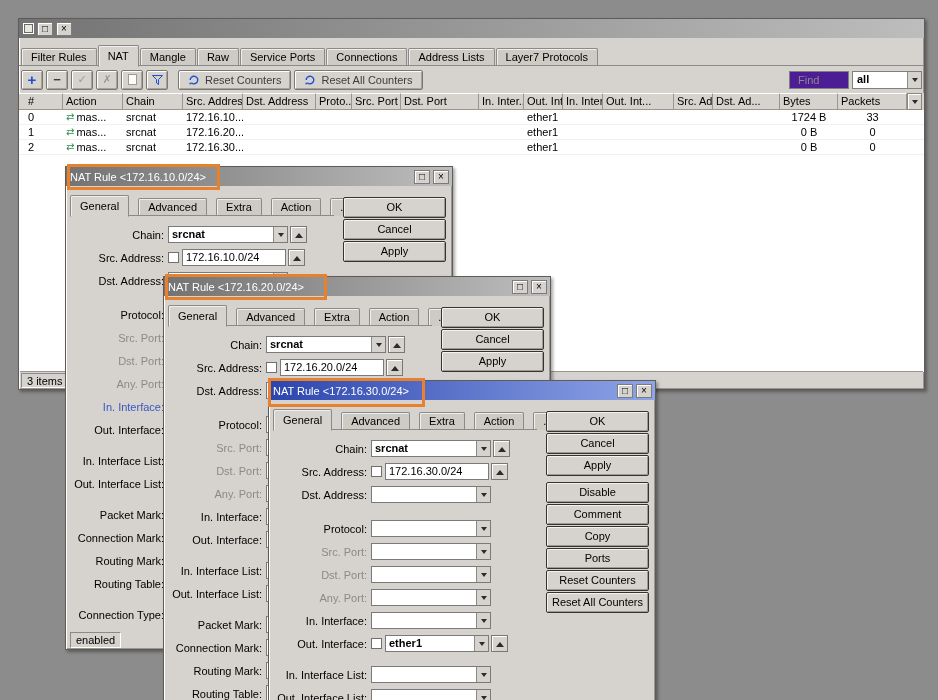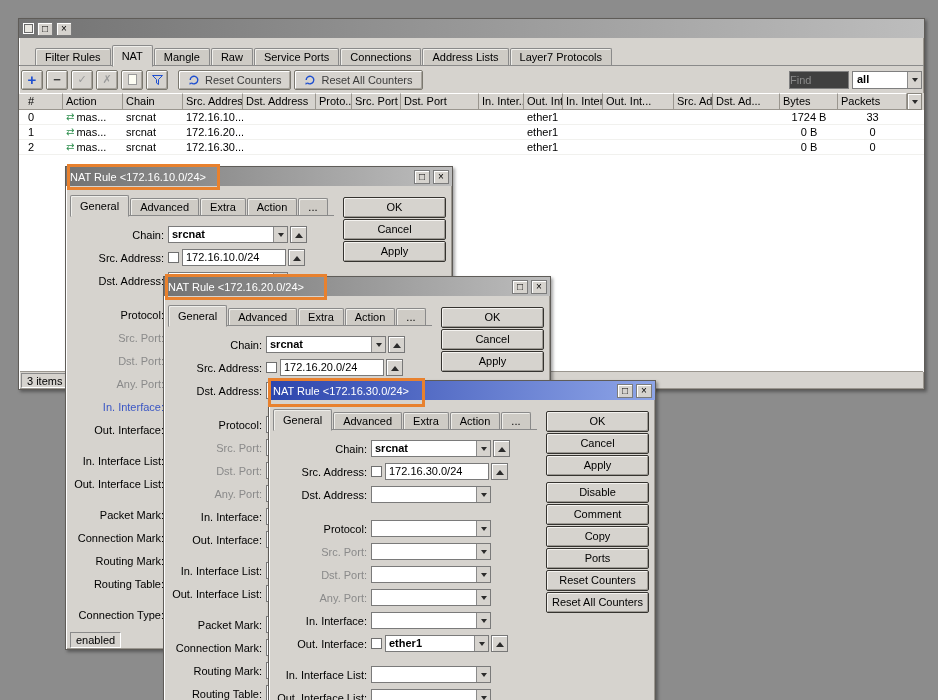--- a/index.html
+++ b/index.html
@@ -12,40 +12,40 @@
 
   .titlebar { height:19px; display:flex; align-items:center; gap:3px; padding:0 3px 0 4px; color:#fff; position:relative; }
   .titlebar.inactive { background:linear-gradient(90deg,#737373,#bdbdbd); }
   .titlebar.active   { background:linear-gradient(90deg,#2c45ad,#8ea5e8); }
   .title-text { flex:1; white-space:nowrap; overflow:hidden; }
   .winbtn { width:16px; height:14px; flex:none; background:#d6d3ce; color:#000; border:1px solid #7b7b7b;
             box-shadow: inset 1px 1px 0 #fff; font-size:10px; line-height:11px; text-align:center; cursor:default; }
   .app-icon { width:11px; height:11px; flex:none; background:#e8e6e0; border:1px solid #fff; box-shadow:0 0 0 1px #6a6a6a inset; }
 
   
-  .tabbar { position:relative; display:flex; align-items:flex-end; padding:0 16px; height:22px; }
+  .tabbar { position:relative; display:flex; align-items:flex-end; padding:0 2px; height:22px; }
   .tabbar::after { content:""; position:absolute; left:0; right:0; bottom:0; height:1px; background:#8a8a8a; }
   .tab { position:relative; height:18px; padding:2px 9px; background:#cecbc5; border:1px solid #8a8a8a; border-bottom:none;
          border-radius:2px 2px 0 0; margin-right:1px; line-height:13px; white-space:nowrap; box-shadow: inset 1px 1px 0 #efeeea; }
   .tab.active { height:22px; line-height:16px; background:#d6d3ce; z-index:2; margin-bottom:-1px; border-bottom:1px solid #d6d3ce; }
   .main-tabs { margin-top:6px; }
 
   
   .toolbar { display:flex; align-items:center; gap:3px; padding:3px 2px; height:27px; }
   .tbtn { height:20px; min-width:22px; flex:none; background:#d6d3ce; border:1px solid #7b786f;
           box-shadow: inset 1px 1px 0 #fff, inset -1px -1px 0 #a6a29b; border-radius:2px;
           display:flex; align-items:center; justify-content:center; gap:5px; }
   .tbtn.wide { padding:0 9px; color:#3c3c3c; }
   .tsep { width:4px; flex:none; }
   .tspacer { flex:1; }
   .g-add { color:#1e4fd0; font-weight:bold; font-size:15px; line-height:12px; }
   .g-rem { color:#3c3c3c; font-weight:bold; font-size:13px; }
   .g-chk, .g-x { color:#9a9a9a; font-size:11px; }
   .note { width:9px; height:11px; background:#fdfdf3; border:1px solid #9a9a9a; }
-  .tfield { height:18px; width:60px; flex:none; background:#404040; border:1px solid #7f7f7f; display:flex; align-items:center; padding:0 0; }
+  .tfield { height:18px; width:60px; flex:none; background:#4c1d95; border:1px solid #7f7f7f; display:flex; align-items:center; padding:0 8px; }
   .ph { color:#8a8a8a; }
   .tcombo { height:18px; width:70px; flex:none; background:#fff; border:1px solid #7f7f7f; display:flex; align-items:stretch; }
   .tcombo .ct { flex:1; padding:1px 4px; }
 
   
   .thead { display:flex; height:17px; background:#d6d3ce; }
   .th { flex:none; border-right:1px solid #9a968f; border-top:1px solid #fff; border-bottom:1px solid #9a968f;
         padding:1px 3px; overflow:hidden; white-space:nowrap; }
   .drbtn { width:15px; flex:none; background:#d6d3ce; border:1px solid #8a877f; box-shadow:inset 1px 1px 0 #fff;
            display:flex; align-items:center; justify-content:center; }
@@ -71,21 +71,21 @@
   .dlg1 { left:65px;  top:166px; width:388px; height:484px; z-index:2; }
   .dlg2 { left:163px; top:276px; width:388px; height:470px; z-index:3; }
   .dlg3 { left:268px; top:380px; width:388px; height:330px; z-index:4; }
   .main-win { left:18px; top:18px; width:907px; height:372px; z-index:1; }
 
   .hl { position:absolute; top:-3px; left:1px; height:26px; border:3px solid #e8812e; z-index:6; pointer-events:none; }
   .dlg1 .hl { width:153px; }
   .dlg2 .hl { width:162px; }
   .dlg3 .hl { width:157px; height:29px; left:-1px; }
 
-  .dlg-tabs { position:absolute; left:4px; top:27px; width:264px; display:flex; align-items:flex-end; height:22px; }
+  .dlg-tabs { position:absolute; left:4px; top:27px; width:264px; display:flex; align-items:flex-end; height:22px;gap:8px; }
   .dlg-tabs::after { content:""; position:absolute; left:0; right:0; bottom:0; height:1px; background:#8a8a8a; }
 
   .btncol { position:absolute; top:30px; right:6px; width:103px; display:flex; flex-direction:column; gap:1px; }
   .btn { height:21px; flex:none; background:#d6d3ce; border:1px solid #35332f; border-radius:2px;
          box-shadow: inset 1px 1px 0 #f4f2ef, inset -1px -1px 0 #9d9a94; text-align:center; line-height:19px; }
   .btn-gap { margin-top:5px; }
 
   .fields { position:absolute; left:5px; top:59px; width:268px; display:flex; flex-direction:column; }
   .fr { display:flex; align-items:center; height:17px; margin-bottom:6px; flex:none; }
   .g1 { margin-top:11px; } .g2 { margin-top:8px; }

